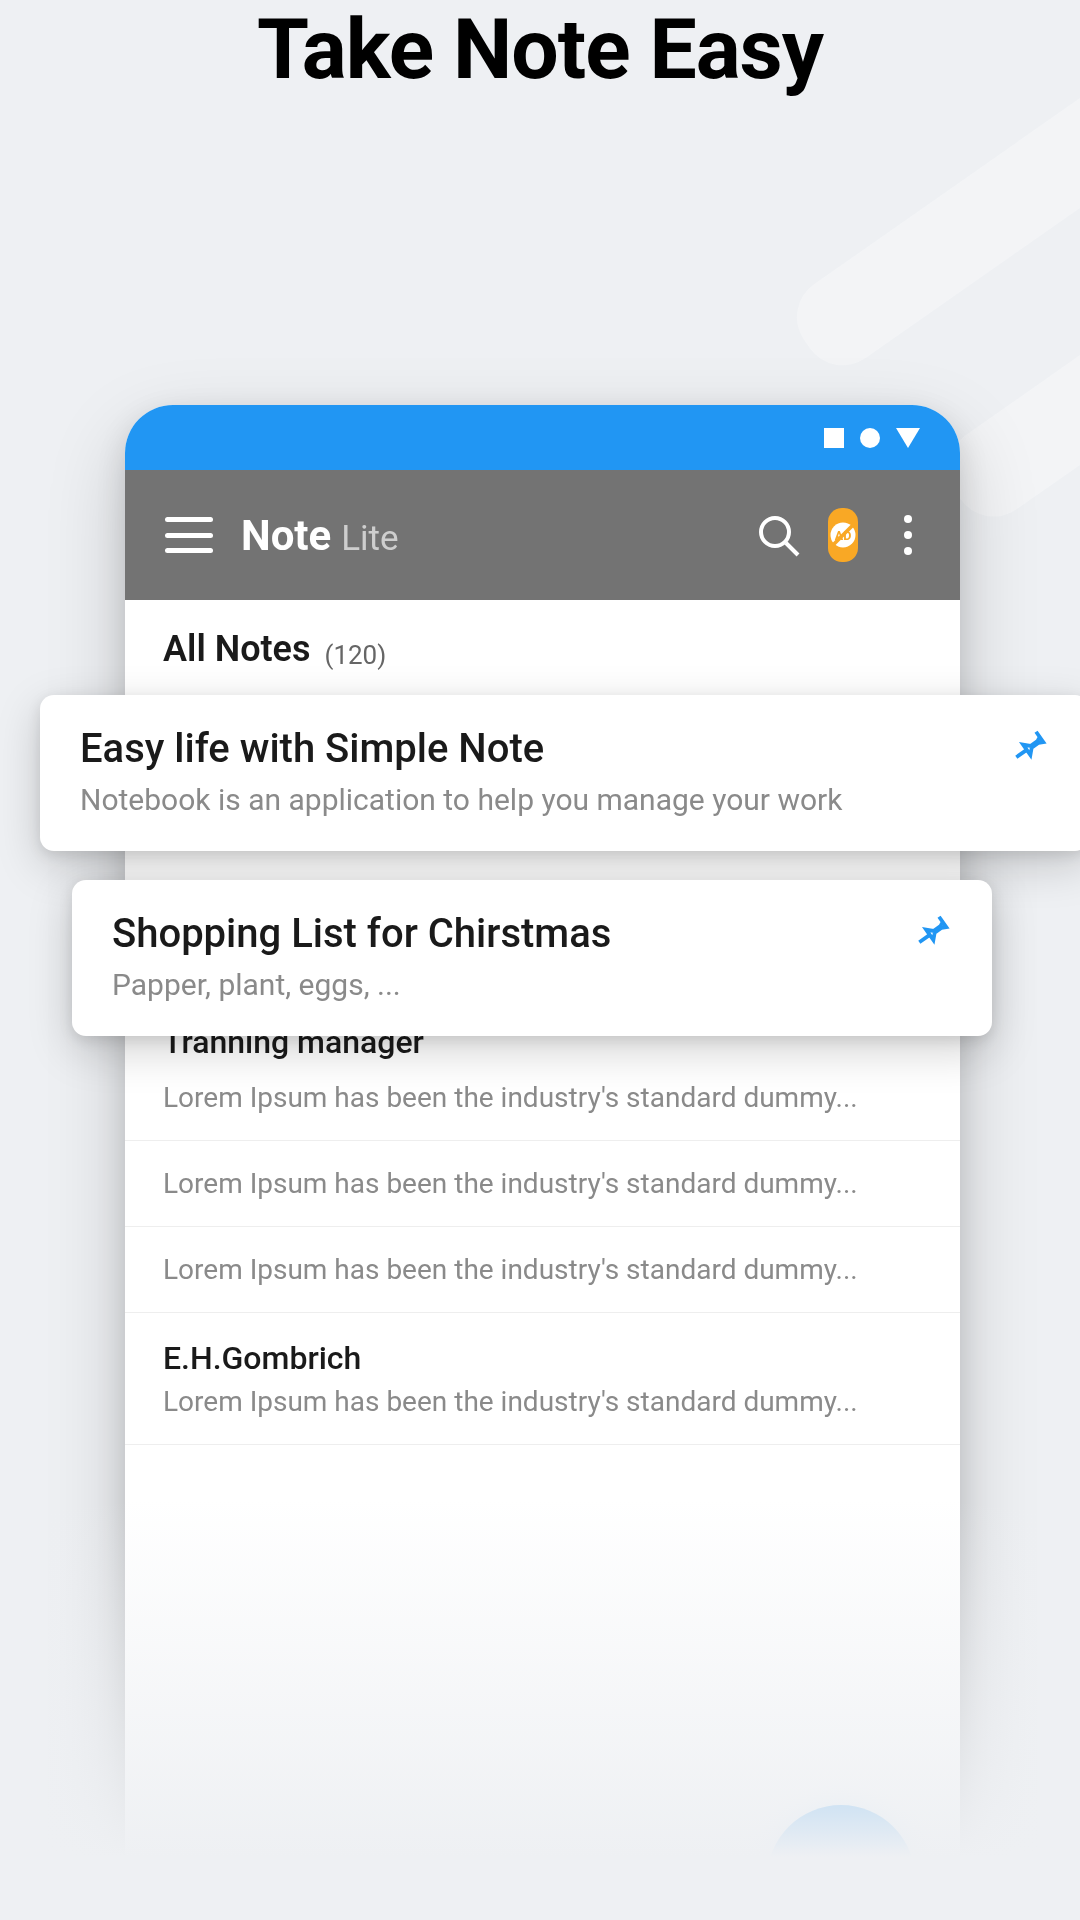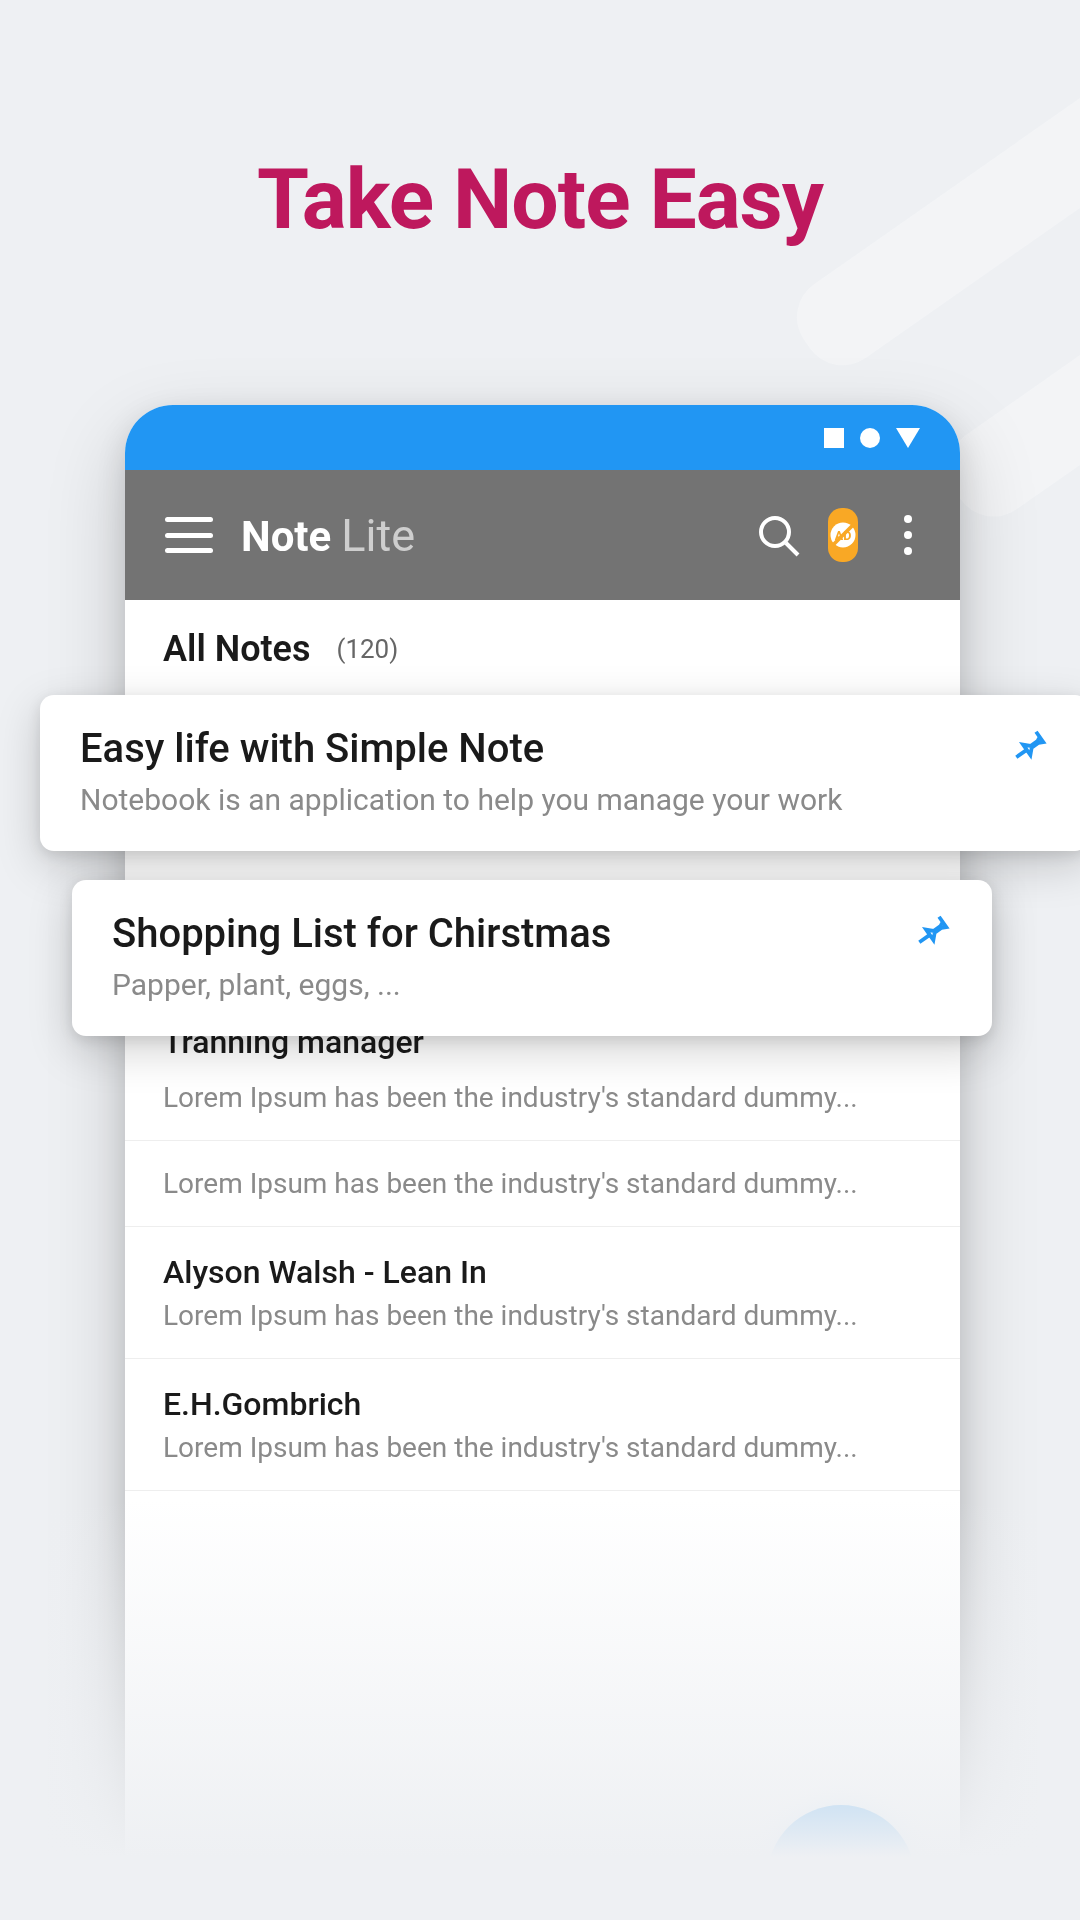--- a/index.html
+++ b/index.html
@@ -24,22 +24,21 @@
   position: absolute;
   background: #fff;
   border-radius: 40px;
   transform: rotate(-35deg);
 }
 .bg-shape-1 { width: 520px; height: 90px; top: 0; right: 0; }
 .bg-shape-2 { width: 420px; height: 90px; top: 180px; right: -60px; }
 
 .headline {
   text-align: center;
-  padding-top: 150px;
-  color: #be185d;
+  color: #000000;
   font-size: 84px;
   font-weight: 700;
   letter-spacing: -1px;
 }
 
 .phone {
   position: absolute;
   left: 125px;
   top: 405px;
   width: 835px;
@@ -68,33 +67,33 @@
   background: #737373;
   display: flex;
   align-items: center;
   padding: 0 30px 0 40px;
   gap: 28px;
 }
 .hamburger { width: 48px; height: 36px; display: flex; flex-direction: column; justify-content: space-between; cursor: pointer; }
 .hamburger span { height: 5px; background: #fff; border-radius: 3px; }
 .app-title { flex: 1; display: flex; align-items: baseline; gap: 10px; font-size: 42px; }
 .app-title-main { color: #fff; font-weight: 700; }
-.app-title-sub { color: rgba(255,255,255,0.65); font-weight: 400; font-size: 45px; }
+.app-title-sub { color: rgba(255,255,255,0.65); font-weight: 400; font-size: 35px; }
 .search-btn { width: 44px; height: 44px; cursor: pointer; }
 .search-btn svg { stroke: #fff; stroke-width: 4; fill: none; }
 .ad-badge { width: 30px; height: 54px; background: #f9a825; border-radius: 14px; display: flex; align-items: center; justify-content: center; cursor: pointer; }
 .ad-badge svg { fill: #fff; }
 .more-btn { width: 44px; height: 44px; display: flex; flex-direction: column; justify-content: center; align-items: center; gap: 8px; cursor: pointer; }
 .more-btn span { width: 8px; height: 8px; background: #fff; border-radius: 50%; }
 
 .section-header {
   padding: 28px 38px 20px;
   display: flex;
-  align-items: center;
-  gap: 26px;
+  align-items: flex-end;
+  gap: 14px;
   background: #fff;
 }
 .section-title { font-size: 36px; font-weight: 600; color: #1a1a1a; }
 .section-count { font-size: 26px; color: #666; }
 
 .note-item {
   padding: 26px 38px;
   border-bottom: 1px solid #eee;
   background: #fff;
 }
@@ -205,21 +204,20 @@
   <div class="list-area">
     <div class="list-spacer"></div>
     <div class="note-item partial-item">
       <div class="note-title">Tranning manager</div>
       <div class="note-preview">Lorem Ipsum has been the industry's standard dummy...</div>
     </div>
     <div class="note-item">
       <div class="note-preview">Lorem Ipsum has been the industry's standard dummy...</div>
     </div>
     <div class="note-item">
-      <div class="note-title">Alyson Walsh - Lean In</div>
       <div class="note-preview">Lorem Ipsum has been the industry's standard dummy...</div>
     </div>
     <div class="note-item">
       <div class="note-title">E.H.Gombrich</div>
       <div class="note-preview">Lorem Ipsum has been the industry's standard dummy...</div>
     </div>
   </div>
 
   <div class="fab">
     <svg viewBox="0 0 48 48" width="56" height="56">

